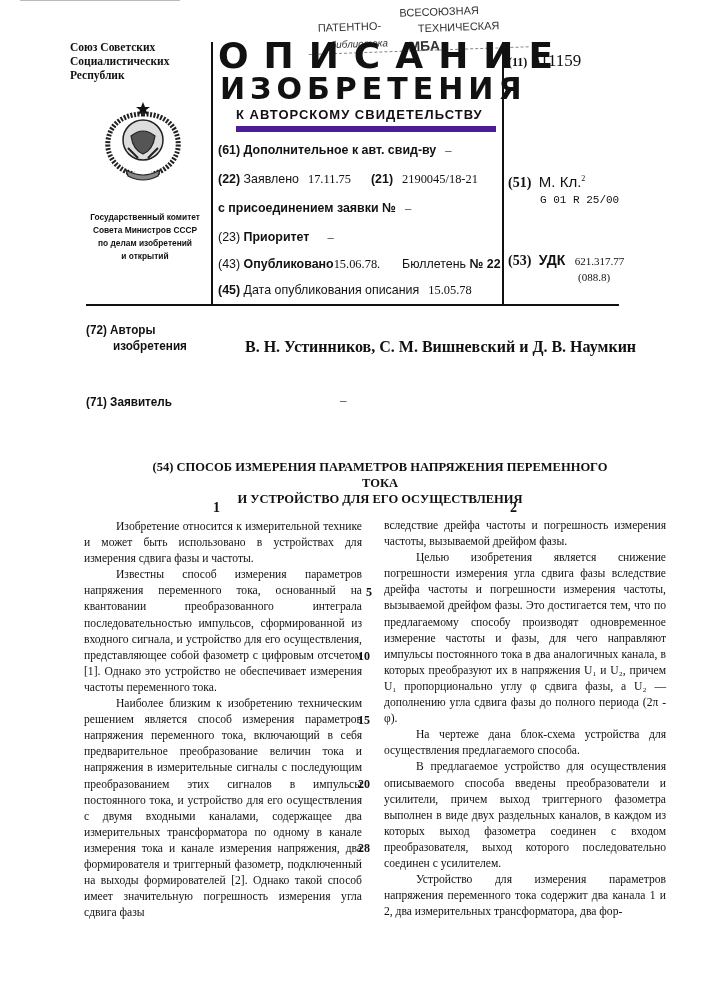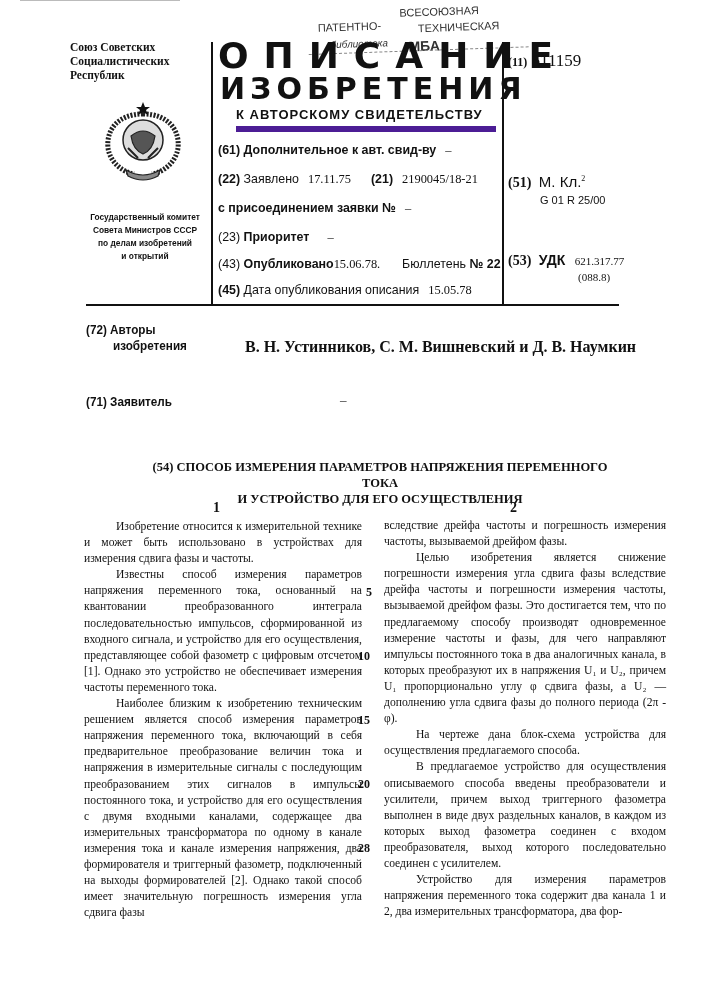--- a/index.html
+++ b/index.html
@@ -132,21 +132,21 @@
 </div>
 
 <div class="abs patno">
   <span class="code">(11)</span>
   <span>611159</span>
 </div>
 <div class="abs right" style="top:173px">
   <b>(51)</b>
   <span style="font-family:'Liberation Sans',sans-serif;font-size:15px;margin-left:4px">М. Кл.</span><sup style="font-size:8px">2</sup>
 </div>
-<div class="abs right" style="top:194px; left:540px; font-family:Liberation Sans, sans-serif; font-size:11px;text-align:center;">G 01 R 25/00</div>
+<div class="abs right" style="top:194px; left:540px; font-family:Liberation Mono, monospace; font-size:11px;text-align:center;">G 01 R 25/00</div>
 <div class="abs right" style="top:252px">
   <b>(53)</b>
   <b style="font-family:'Liberation Sans',sans-serif;margin-left:4px">УДК</b>
   <span style="font-size:11px;margin-left:6px">621.317.77</span>
 </div>
 <div class="abs right" style="top:271px; left:578px; font-size:11px;">(088.8)</div>
 
 <div class="abs authors-label">
   <div><span>(72)</span> <span>Авторы</span></div>
   <div style="padding-left:30px">изобретения</div>

